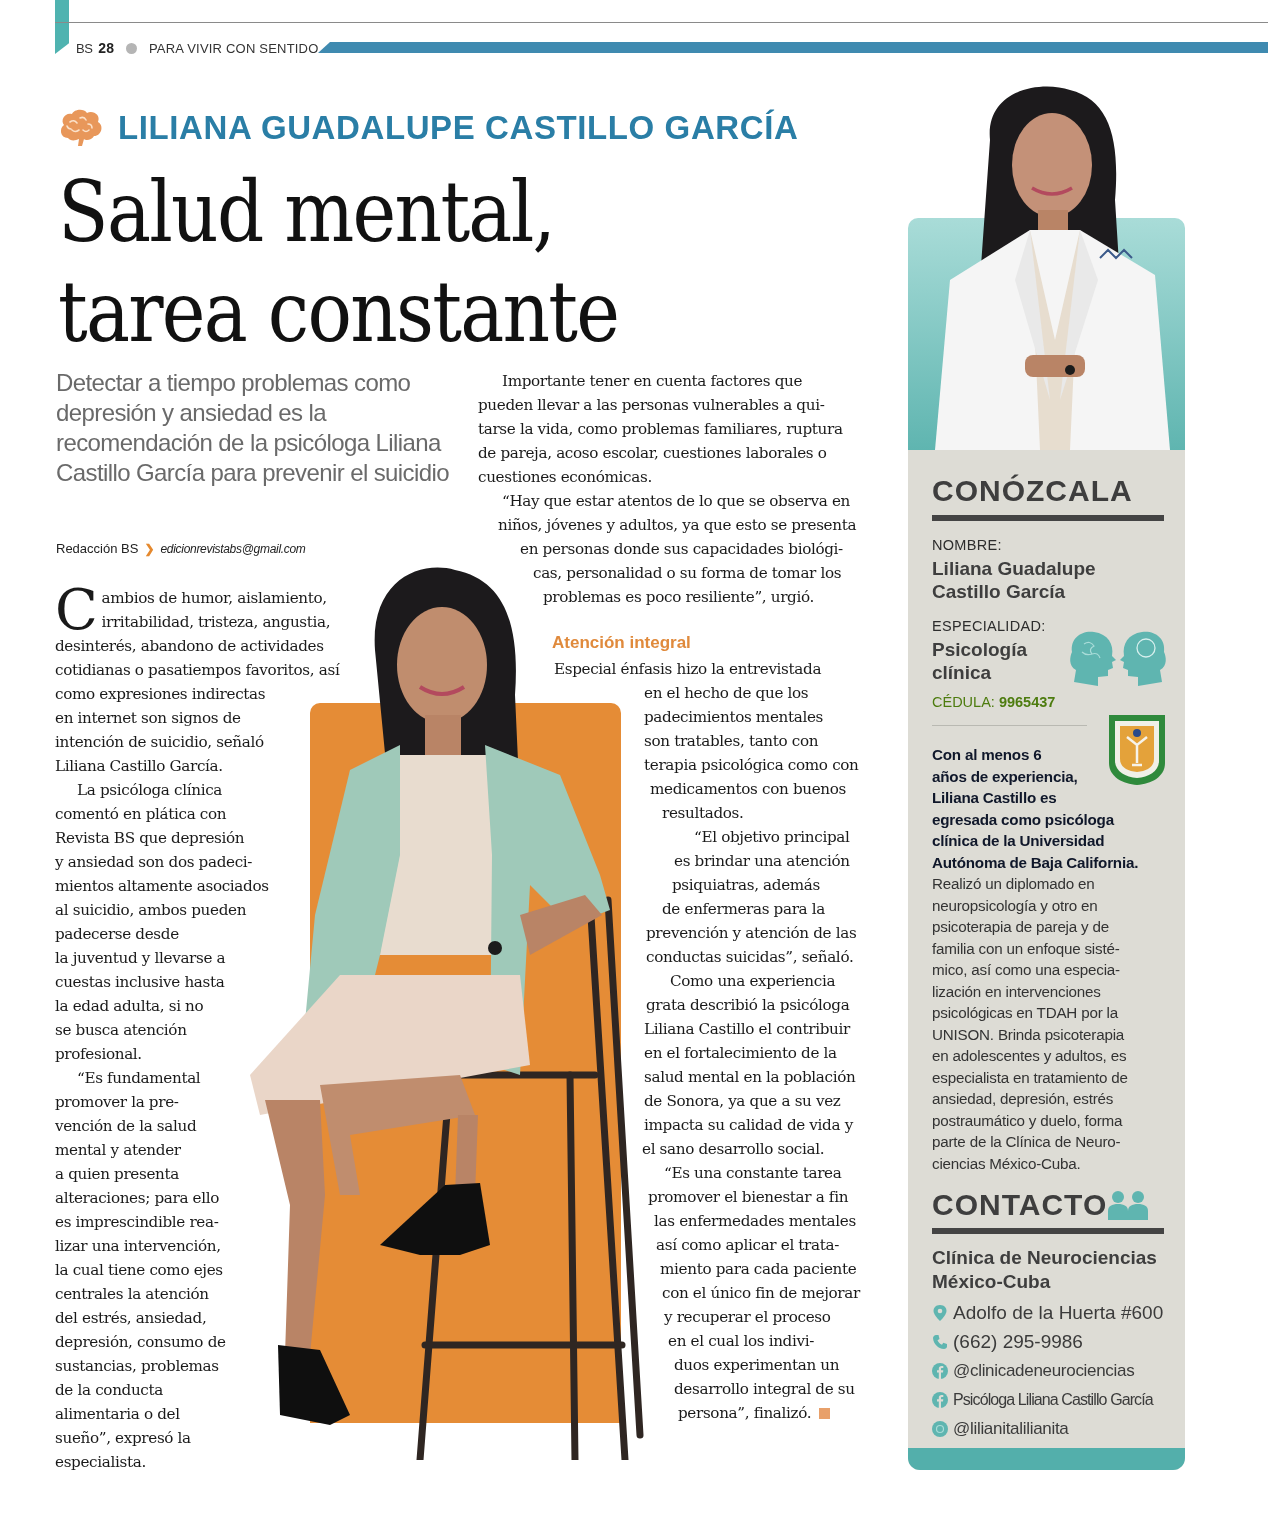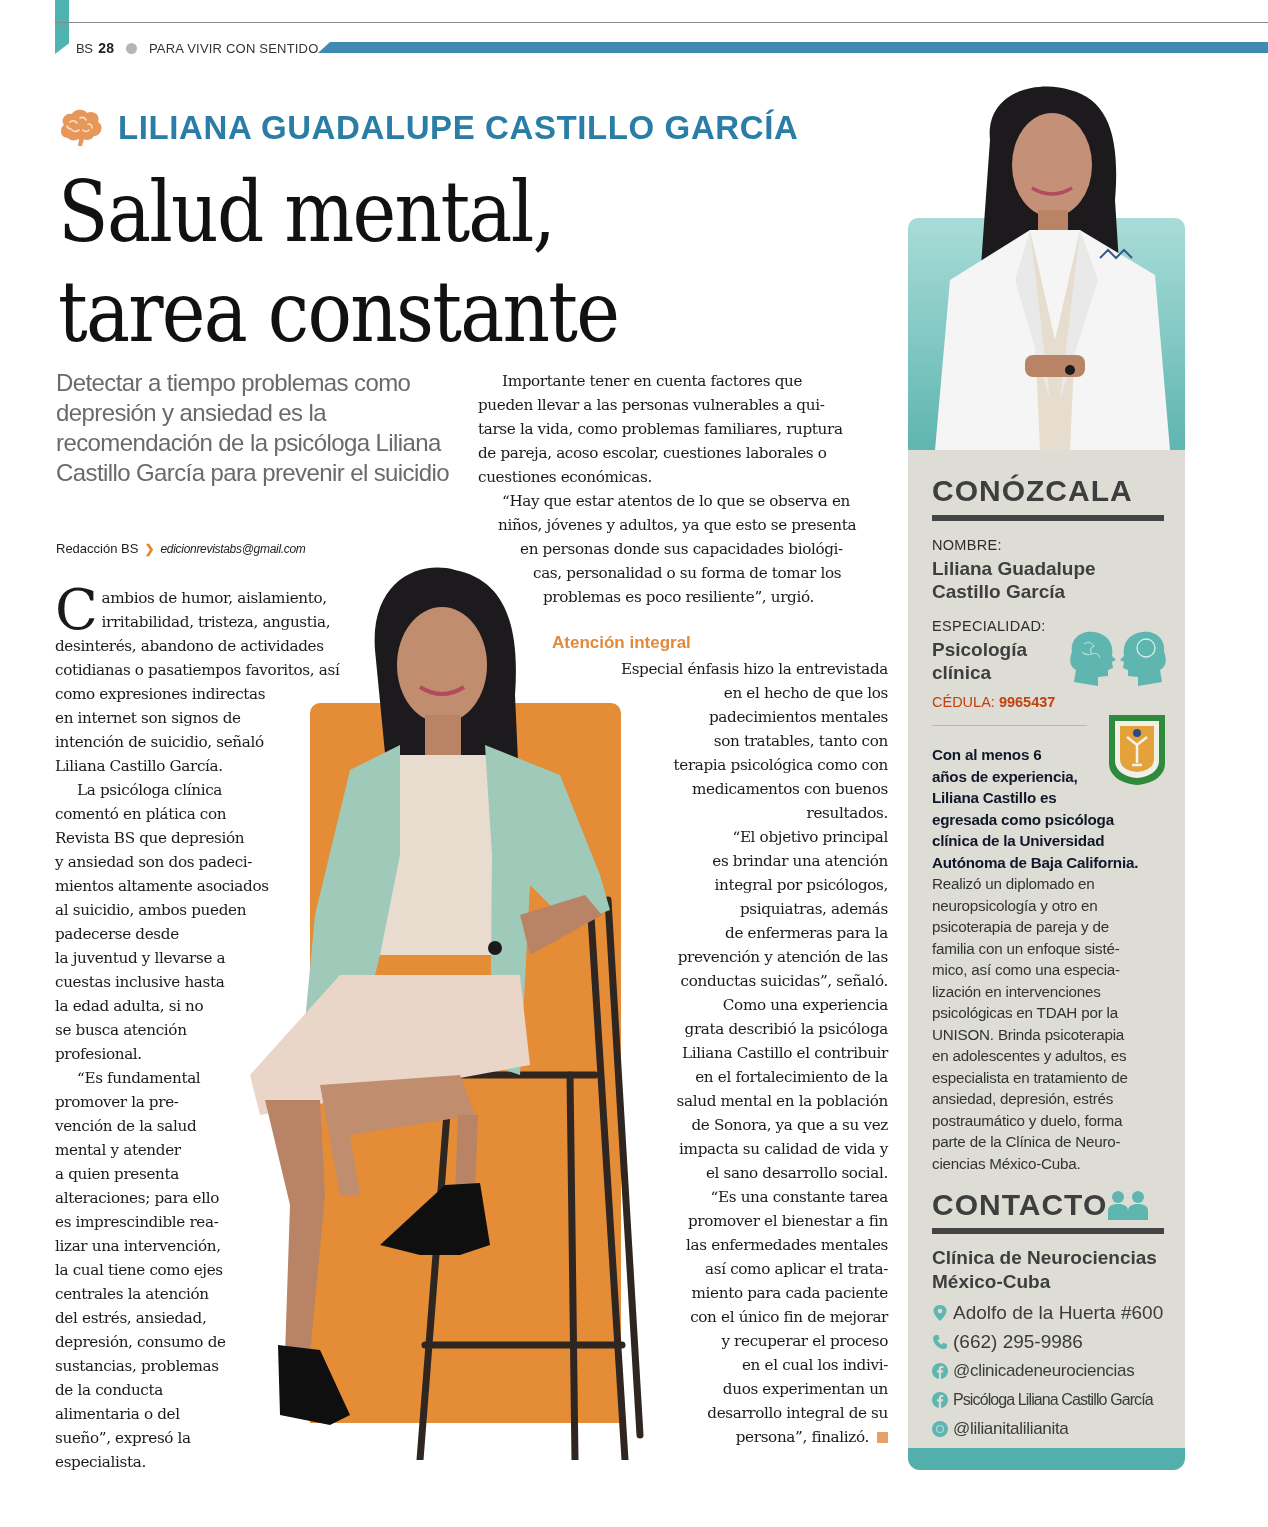--- a/index.html
+++ b/index.html
@@ -42,21 +42,21 @@
   .col-left { position: absolute; left: 55px; top: 586px; width: 310px; }
   .col-left p { white-space: pre-line; }
   .dropcap { float: left; font-size: 56px; line-height: 44px; margin: 2px 4px 0 0; font-family: "DejaVu Serif", serif; }
   .indent { text-indent: 22px; }
 
   .col-mid-top { position: absolute; left: 478px; top: 369px; width: 400px; }
   .col-mid-top .line { display: block; white-space: nowrap; }
   .subhead { position: absolute; left: 552px; top: 633px; font-family: "Liberation Sans", sans-serif;
              font-weight: bold; font-size: 17px; color: #e08a3c; }
   .col-mid-bottom { position: absolute; left: 548px; top: 657px; width: 340px; }
-  .col-mid-bottom .line { display: block; white-space: nowrap; text-align: right; }
+  .col-mid-bottom .line { display: block; white-space: nowrap; }
   .end-mark { display: inline-block; width: 11px; height: 11px; background: #e8a06a; margin-left: 8px; vertical-align: -1px; }
 
   
   .photo-bg { position: absolute; left: 310px; top: 703px; width: 311px; height: 720px; background: #e58c36;
               border-radius: 10px 10px 0 0; }
   .photo { position: absolute; left: 230px; top: 555px; width: 420px; height: 905px; }
 
   
   .sidebar-photo-bg { position: absolute; left: 908px; top: 218px; width: 277px; height: 232px;
                       background: linear-gradient(180deg, #a9dcd8 0%, #5fb5b0 100%); border-radius: 10px 10px 0 0; }
@@ -64,21 +64,21 @@
   .sidebar { position: absolute; left: 908px; top: 450px; width: 277px; height: 1020px; background: #dddcd5;
              border-radius: 0 0 12px 12px; overflow: hidden; }
   .sidebar-footer { position: absolute; left: 0; right: 0; bottom: 0; height: 22px; background: #53afab; }
   .sb-title { position: absolute; left: 24px; font-family: "Liberation Sans", sans-serif; font-weight: bold;
               font-size: 30px; color: #3e3e3e; letter-spacing: 1px; }
   .sb-rule { position: absolute; left: 24px; width: 232px; height: 6px; background: #444; }
   .sb-label { position: absolute; left: 24px; font-family: "Liberation Sans", sans-serif; font-size: 14.5px;
               color: #2d2d2d; letter-spacing: 0.3px; text-align: center; }
   .sb-value { position: absolute; left: 24px; font-family: "Liberation Sans", sans-serif; font-weight: bold;
               font-size: 19px; line-height: 23px; color: #3e3e3e; }
-  .sb-cedula { position: absolute; left: 24px; top: 244px; font-family: "Liberation Sans", sans-serif; font-size: 14.5px; color: #c2410c; }
+  .sb-cedula { position: absolute; left: 24px; top: 244px; font-family: "Liberation Sans", sans-serif; font-size: 14.5px; color: #4d7c0f; }
   .sb-cedula b { font-weight: bold; }
   .heads-icon { position: absolute; left: 160px; top: 180px; width: 100px; height: 56px; }
   .thin-rule { position: absolute; left: 24px; top: 275px; width: 155px; height: 1px; background: #b9b9b2; }
   .uabc-crest { position: absolute; left: 199px; top: 263px; width: 60px; height: 73px; }
   .sb-bio { position: absolute; left: 24px; top: 294px; width: 240px; font-family: "Liberation Sans", sans-serif;
             font-size: 15.2px; line-height: 21.5px; color: #333; letter-spacing: -0.2px; }
   .sb-bio .line { display: block; white-space: nowrap; }
   .sb-bio .strong { font-weight: bold; color: #0f172a; }
   .contact-title { position: absolute; left: 24px; top: 738px; display: flex; align-items: center; gap: 0; }
   .contact-title span { font-family: "Liberation Sans", sans-serif; font-weight: bold; font-size: 30px; color: #3e3e3e; letter-spacing: 1px; }
@@ -222,21 +222,20 @@
 <div class="col-mid-bottom body-text">
   <span class="line" style="padding-left:6px">Especial énfasis hizo la entrevistada</span>
   <span class="line" style="padding-left:96px">en el hecho de que los</span>
   <span class="line" style="padding-left:96px">padecimientos mentales</span>
   <span class="line" style="padding-left:96px">son tratables, tanto con</span>
   <span class="line" style="padding-left:96px">terapia psicológica como con</span>
   <span class="line" style="padding-left:102px">medicamentos con buenos</span>
   <span class="line" style="padding-left:114px">resultados.</span>
   <span class="line" style="padding-left:146px">“El objetivo principal</span>
   <span class="line" style="padding-left:126px">es brindar una atención</span>
-  <span class="line" style="padding-left:128px">integral por psicólogos,</span>
   <span class="line" style="padding-left:124px">psiquiatras, además</span>
   <span class="line" style="padding-left:114px">de enfermeras para la</span>
   <span class="line" style="padding-left:98px">prevención y atención de las</span>
   <span class="line" style="padding-left:98px">conductas suicidas”, señaló.</span>
   <span class="line" style="padding-left:122px">Como una experiencia</span>
   <span class="line" style="padding-left:98px">grata describió la psicóloga</span>
   <span class="line" style="padding-left:96px">Liliana Castillo el contribuir</span>
   <span class="line" style="padding-left:96px">en el fortalecimiento de la</span>
   <span class="line" style="padding-left:96px">salud mental en la población</span>
   <span class="line" style="padding-left:96px">de Sonora, ya que a su vez</span>

